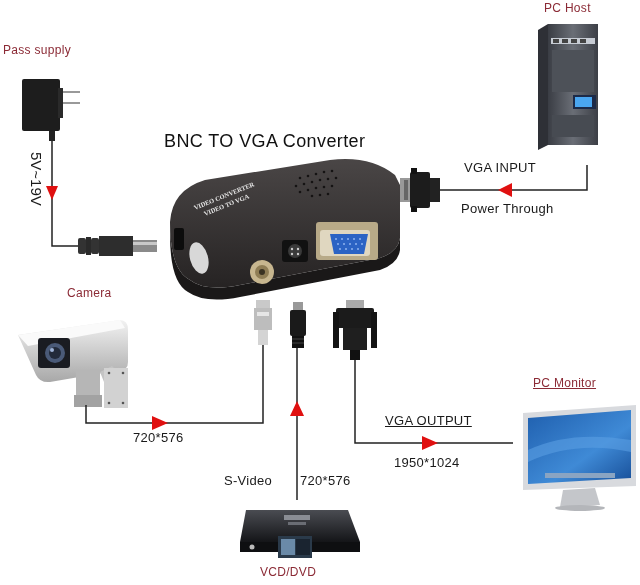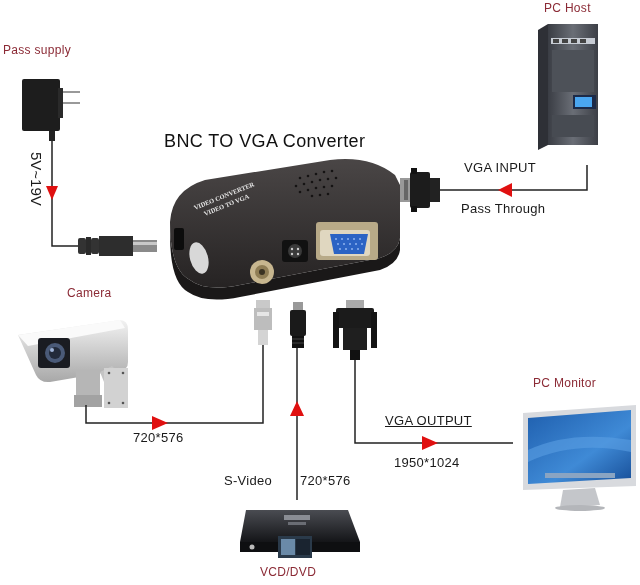--- a/index.html
+++ b/index.html
@@ -211,27 +211,27 @@
     <path d="M563,490 L595,488 L600,505 L560,507 Z" fill="#c4c6ca"></path>
     <ellipse cx="580" cy="508" rx="25" ry="3" fill="#b4b6ba"></ellipse>
   </g>
 </svg>
 
 <div class="title" style="left:164px; top:131px;">BNC TO VGA Converter</div>
 
 <div class="dev" style="left:3px; top:43px;">Pass supply</div>
 <div class="dev" style="left:544px; top:1px;">PC Host</div>
 <div class="dev" style="left:67px; top:286px;">Camera</div>
-<div class="dev" style="left:533px; top:376px;">PC Monitor</div>
+<div class="dev" style="left:533px; top:376px;text-decoration:underline;">PC Monitor</div>
 <div class="dev" style="left:260px; top:565px;">VCD/DVD</div>
 
 <div class="vert" style="left:45px; top:152px;">5V~19V</div>
 
 <div class="lbl" style="left:464px; top:160px;">VGA INPUT</div>
-<div class="lbl" style="left:461px; top:201px;">Pass Through</div>
+<div class="lbl" style="left:461px; top:201px;">Power Through</div>
 
 <div class="lbl" style="left:133px; top:430px;">720*576</div>
 
 <div class="lbl" style="left:224px; top:473px;">S-Video</div>
 <div class="lbl" style="left:300px; top:473px;">720*576</div>
 
 <div class="lbl" style="left:385px; top:413px;text-decoration:underline;">VGA OUTPUT</div>
 <div class="lbl" style="left:394px; top:455px;">1950*1024</div>
 
 </body></html>

